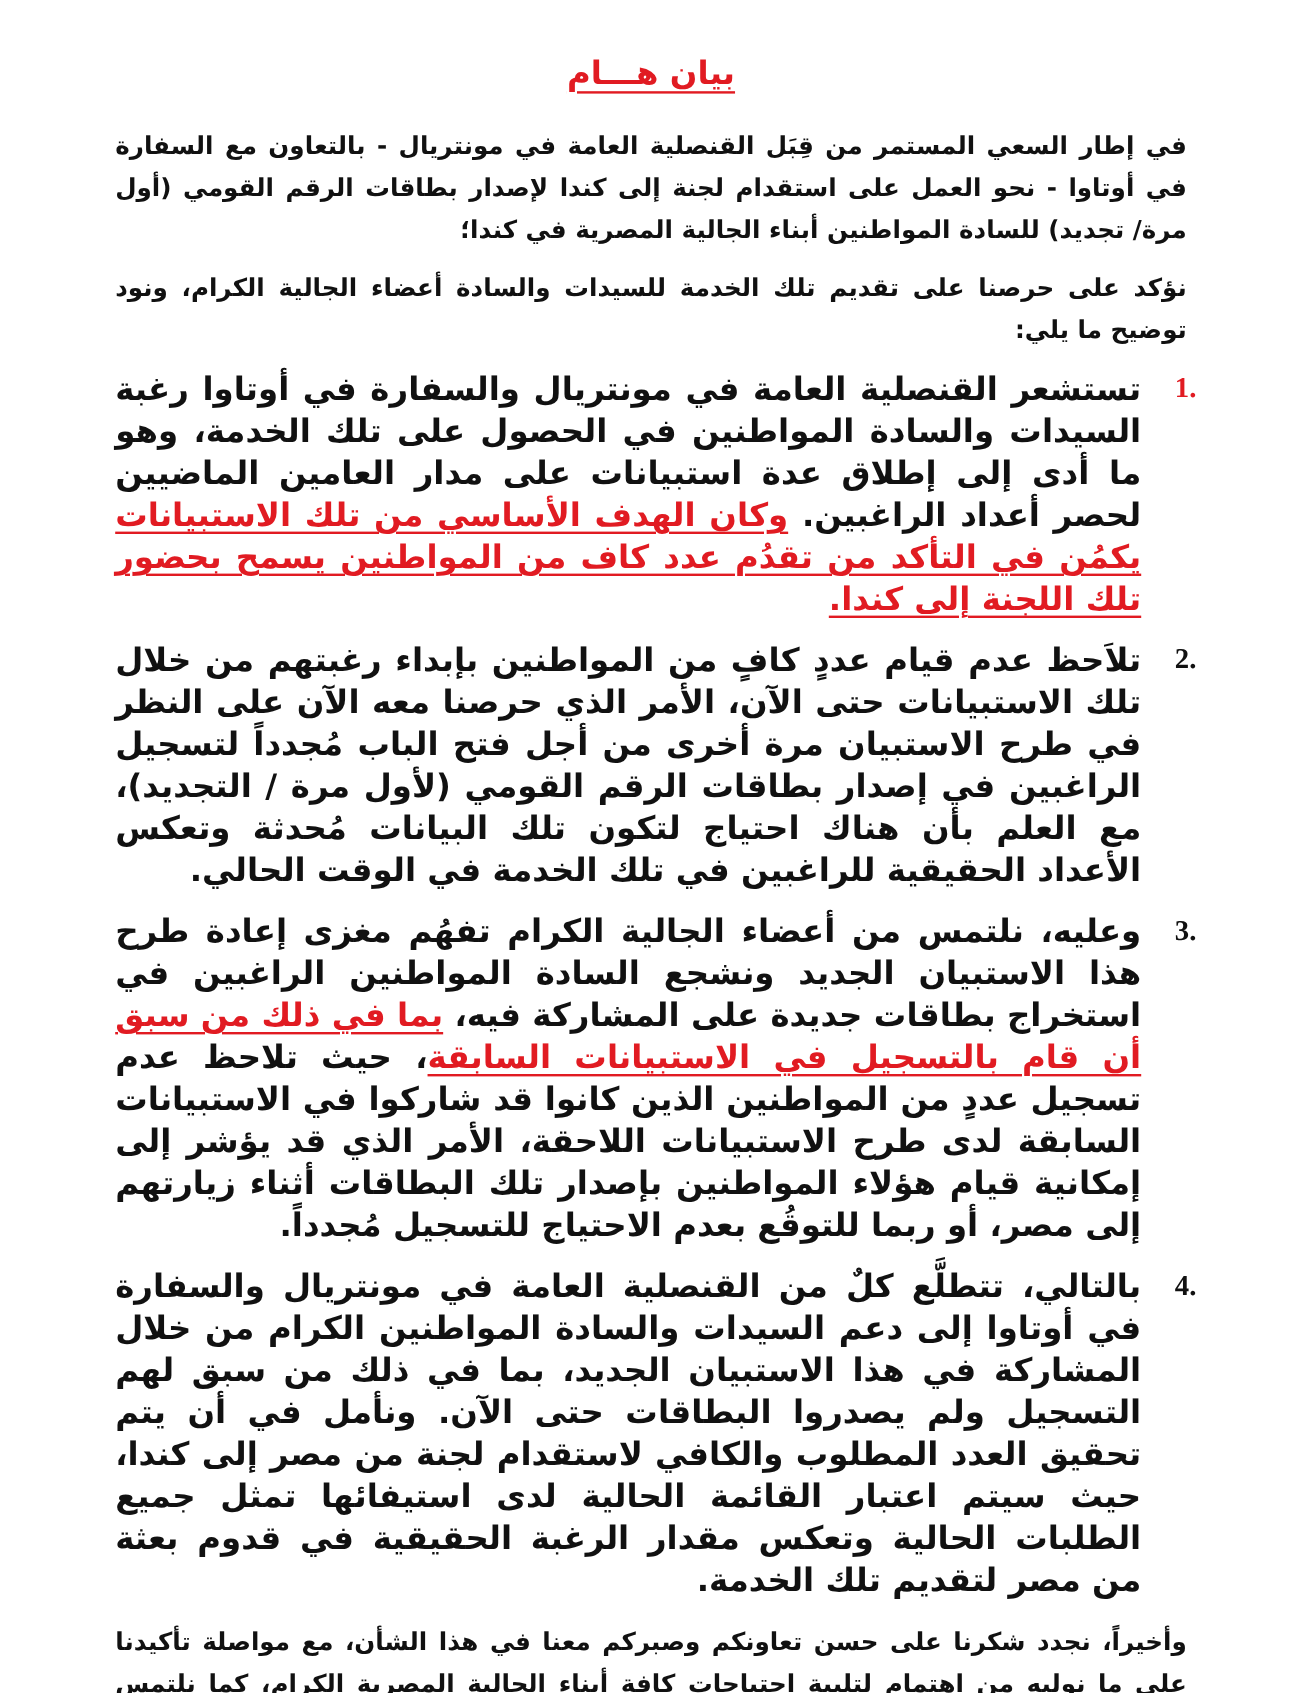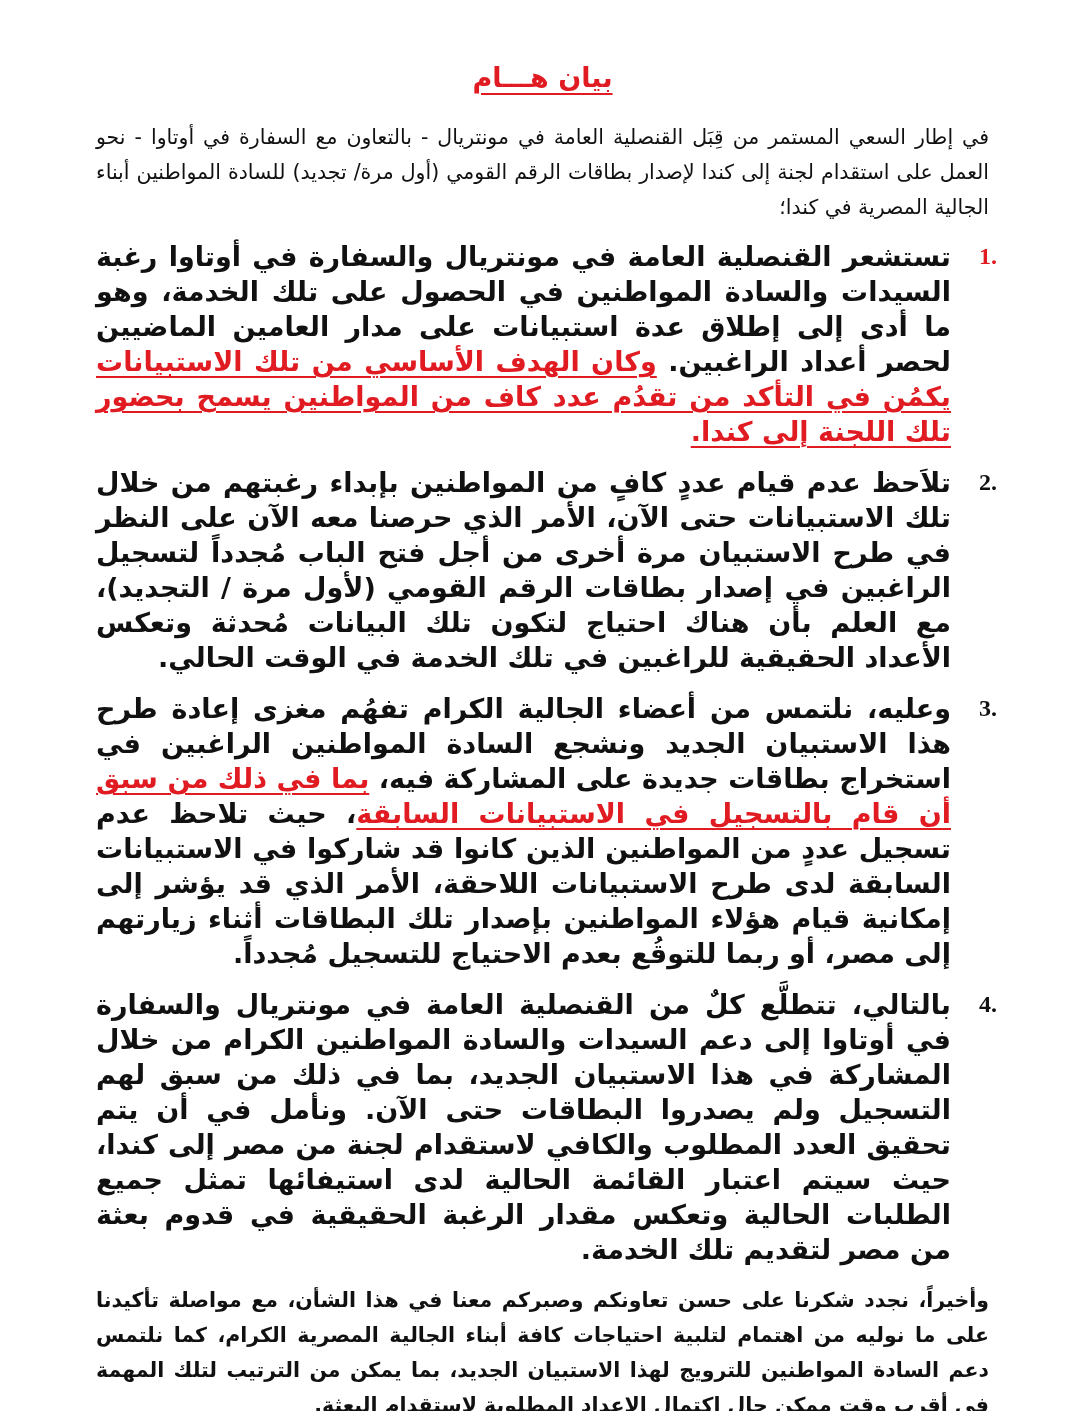--- a/index.html
+++ b/index.html
@@ -12,36 +12,36 @@
       height: 1411px;
       overflow: hidden;
       font-family: "DejaVu Sans", "Liberation Sans", sans-serif;
       color: #111111;
     }
     .page {
       position: relative;
       width: 1085px;
       height: 1411px;
       box-sizing: border-box;
-      padding: 62px 96px 0 96px;
+      padding: 46px 96px 0 96px;
       direction: rtl;
     }
     .title {
       text-align: center;
       color: #e11b22;
       font-weight: bold;
       font-size: 27px;
       text-decoration: underline;
       text-decoration-thickness: 2px;
       text-underline-offset: 6px;
       margin: 0 0 26px 0;
       line-height: 1.2;
     }
     .para {
-      font-weight: normal;
+      font-weight: bold;
       font-size: 20.5px;
       line-height: 35px;
       text-align: justify;
       margin: 0 0 14px 0;
     }
     .list {
       list-style: none;
       margin: 0;
       padding: 0;
     }
@@ -93,20 +93,21 @@
       margin-top: 40px;
     }
   </style>
 </head>
 <body>
 
 <div class="page">
   <h1 class="title">بيان هـــام</h1>
 
   <p class="para">في إطار السعي المستمر من قِبَل القنصلية العامة في مونتريال - بالتعاون مع السفارة في أوتاوا - نحو العمل على استقدام لجنة إلى كندا لإصدار بطاقات الرقم القومي (أول مرة/ تجديد) للسادة المواطنين أبناء الجالية المصرية في كندا؛</p>
+  <p class="para">نؤكد على حرصنا على تقديم تلك الخدمة للسيدات والسادة أعضاء الجالية الكرام، ونود توضيح ما يلي:</p>
 
   <ol class="list">
     <li class="list-item">
       <span class="list-num red">1.</span>
       <div class="list-body"><span>تستشعر القنصلية العامة في مونتريال والسفارة في أوتاوا رغبة السيدات والسادة المواطنين في الحصول على تلك الخدمة، وهو ما أدى إلى إطلاق عدة استبيانات على مدار العامين الماضيين لحصر أعداد الراغبين. </span><span class="hl">وكان الهدف الأساسي من تلك الاستبيانات يكمُن في التأكد من تقدُم عدد كاف من المواطنين يسمح بحضور تلك اللجنة إلى كندا.</span><span></span></div>
     </li>
     <li class="list-item">
       <span class="list-num">2.</span>
       <div class="list-body"><span>تلاَحظ عدم قيام عددٍ كافٍ من المواطنين بإبداء رغبتهم من خلال تلك الاستبيانات حتى الآن، الأمر الذي حرصنا معه الآن على النظر في طرح الاستبيان مرة أخرى من أجل فتح الباب مُجدداً لتسجيل الراغبين في إصدار بطاقات الرقم القومي (لأول مرة / التجديد)، مع العلم بأن هناك احتياج لتكون تلك البيانات مُحدثة وتعكس الأعداد الحقيقية للراغبين في تلك الخدمة في الوقت الحالي.</span><span class="hl"></span><span></span></div>
     </li>

